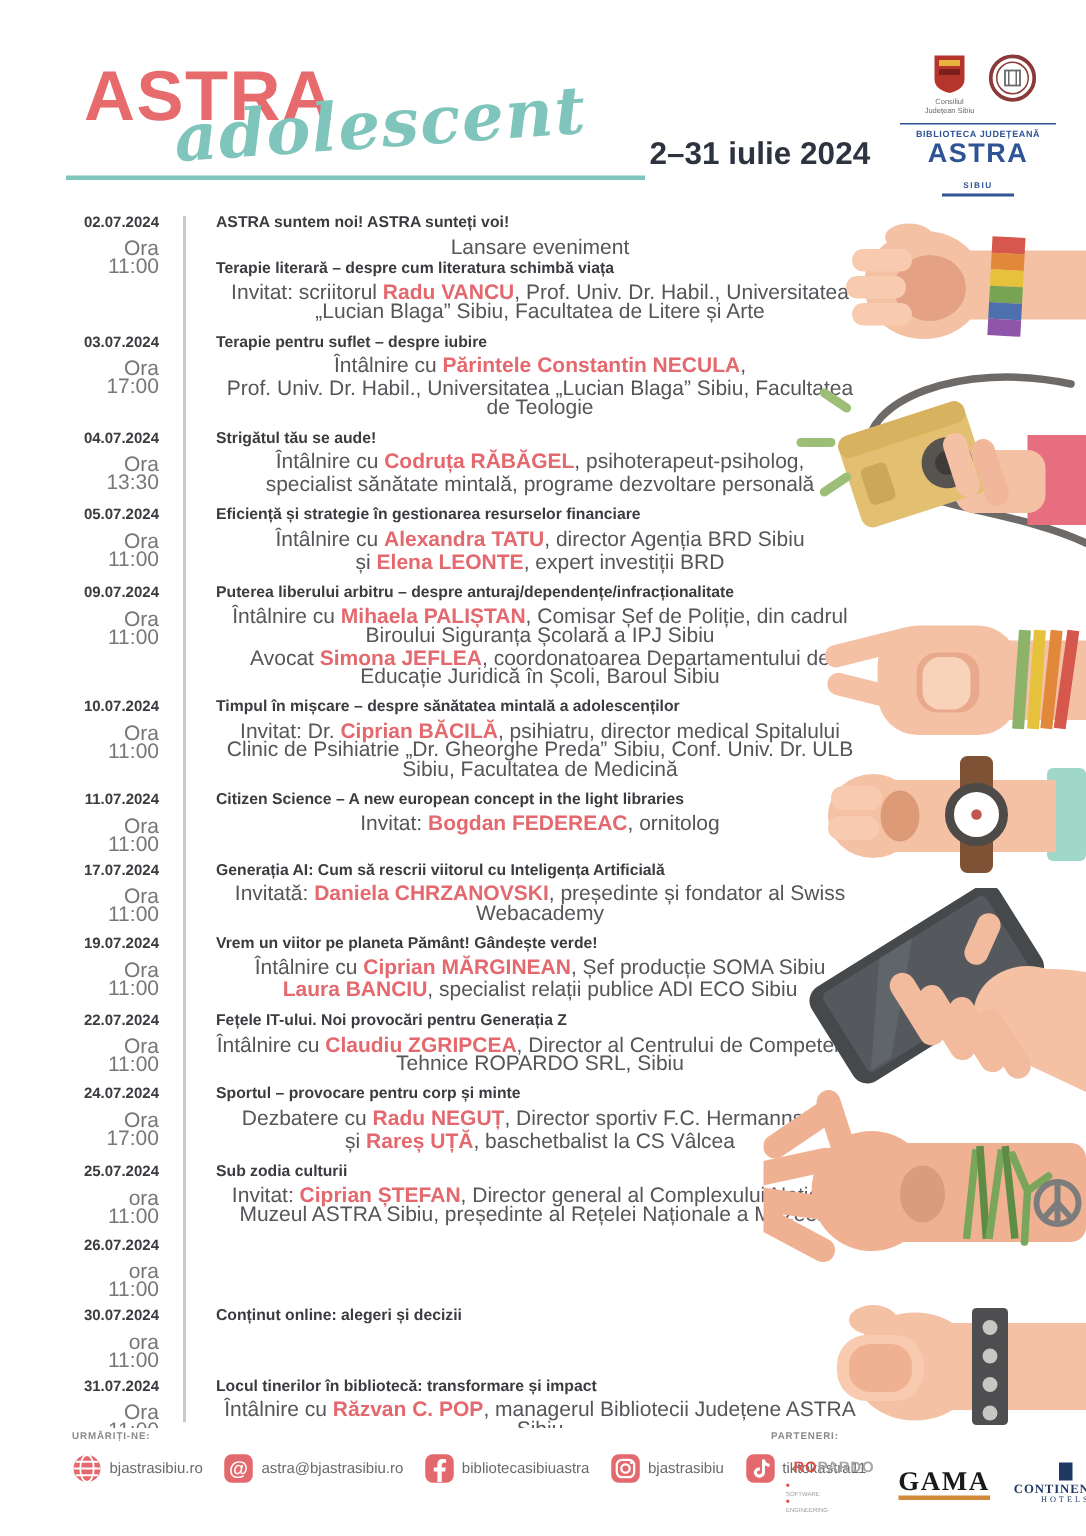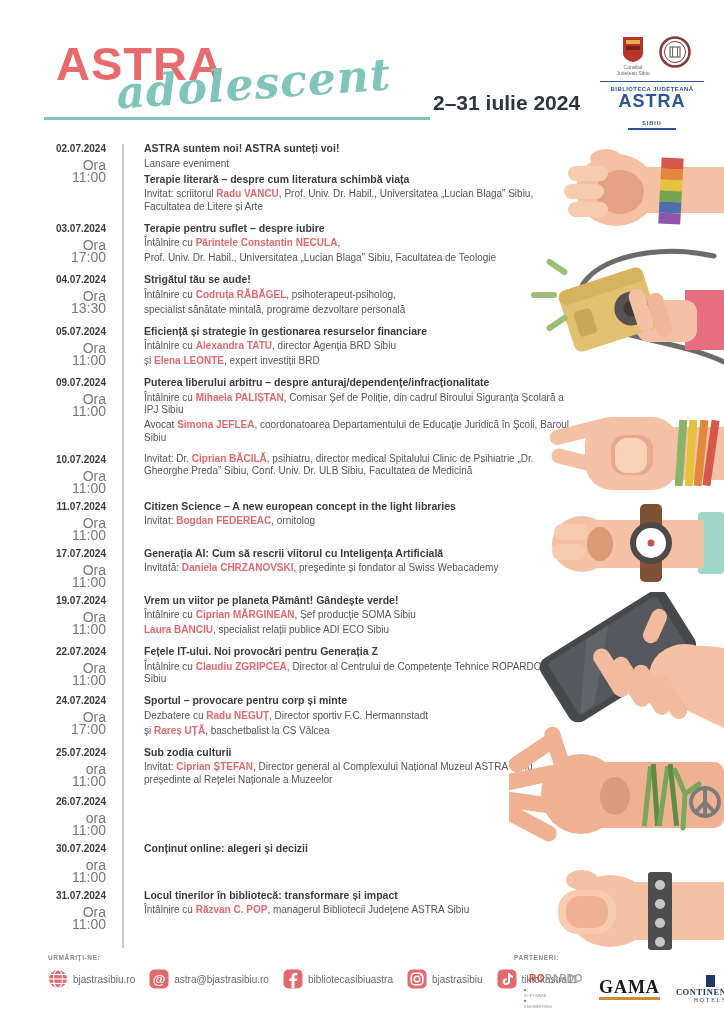--- a/index.html
+++ b/index.html
@@ -28,21 +28,21 @@
   .library-city{font-size:5.5px;font-weight:bold;letter-spacing:1px;border-bottom:2px solid #2F5496;display:inline-block;padding:0 14px 2px;}
   
   .schedule{position:absolute;left:48px;top:142px;width:560px;height:810px;overflow:hidden;}
   .divider-line{position:absolute;left:74px;top:2px;bottom:4px;width:1.5px;background:#c9c9c9;}
   .event{display:flex;margin-bottom:6px;}
   .when{width:58px;flex:0 0 58px;text-align:right;padding-right:20px;}
   .date{font-size:10px;font-weight:bold;color:#3B3B40;line-height:13px;}
   .time{font-size:14px;color:#77777B;line-height:12px;margin-top:4px;}
   .what{margin-left:18px;width:432px;}
   .etitle{font-size:10.5px;font-weight:bold;color:#3B3B40;line-height:13px;margin-bottom:2.5px;}
-  .etext{font-size:10px;color:#55555A;line-height:12.5px;margin-bottom:2.5px;}
+  .etext{font-size:14px;color:#55555A;line-height:12.5px;margin-bottom:2.5px;text-align:center;}
   .hl{color:#E4696E;font-weight:bold;}
   
   .footer-label{font-size:6.5px;font-weight:bold;letter-spacing:.6px;color:#8A8A8E;}
   .follow{position:absolute;left:48px;top:954px;}
   .social-row{display:flex;align-items:center;gap:14px;margin-top:8px;}
   .social-item{display:flex;align-items:center;gap:5px;}
   .social-item svg{display:block;}
   .social-label{font-size:10px;color:#6A6A6E;}
   .partners{position:absolute;left:514px;top:954px;}
   .partner-row{display:flex;align-items:center;gap:16px;margin-top:8px;}
@@ -153,20 +153,21 @@
             <div class="etext"><span>Întâlnire cu </span><span class="hl">Mihaela PALIȘTAN</span><span>, Comisar Șef de Poliție, din cadrul Biroului Siguranța Școlară a IPJ Sibiu</span></div>
             <div class="etext"><span>Avocat </span><span class="hl">Simona JEFLEA</span><span>, coordonatoarea Departamentului de Educație Juridică în Școli, Baroul Sibiu</span></div>
           </div>
         </div>
         <div class="event">
           <div class="when">
             <div class="date">10.07.2024</div>
             <div class="time">Ora 11:00</div>
           </div>
           <div class="what">
+            <div class="etitle"><span>Timpul în mișcare – despre sănătatea mintală a adolescenților</span></div>
             <div class="etext"><span>Invitat: Dr. </span><span class="hl">Ciprian BĂCILĂ</span><span>, psihiatru, director medical Spitalului Clinic de Psihiatrie „Dr. Gheorghe Preda” Sibiu, Conf. Univ. Dr. ULB Sibiu, Facultatea de Medicină</span></div>
           </div>
         </div>
         <div class="event">
           <div class="when">
             <div class="date">11.07.2024</div>
             <div class="time">Ora 11:00</div>
           </div>
           <div class="what">
             <div class="etitle"><span>Citizen Science – A new european concept in the light libraries</span></div>

